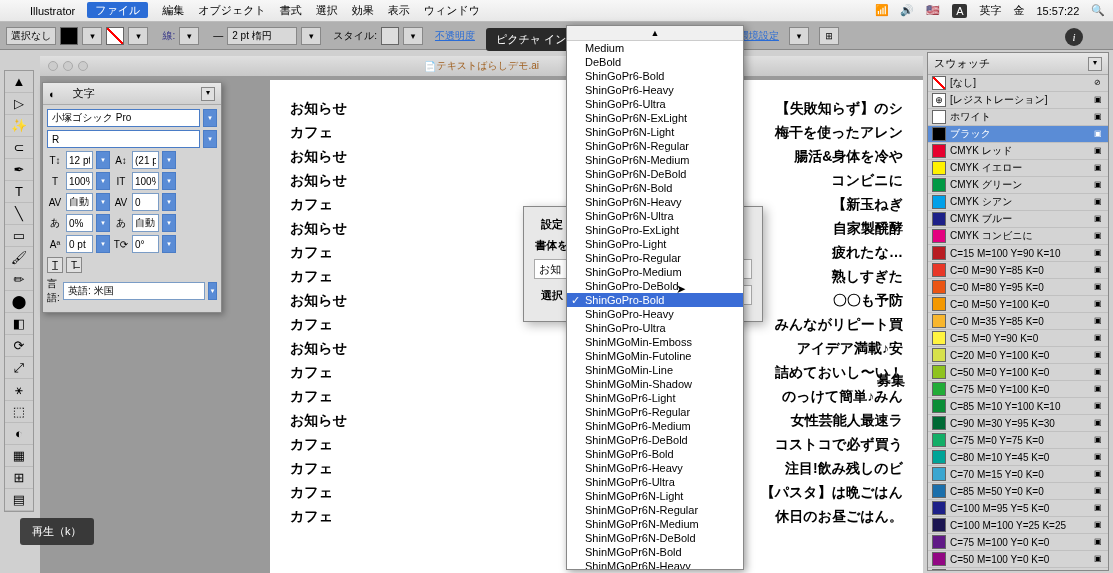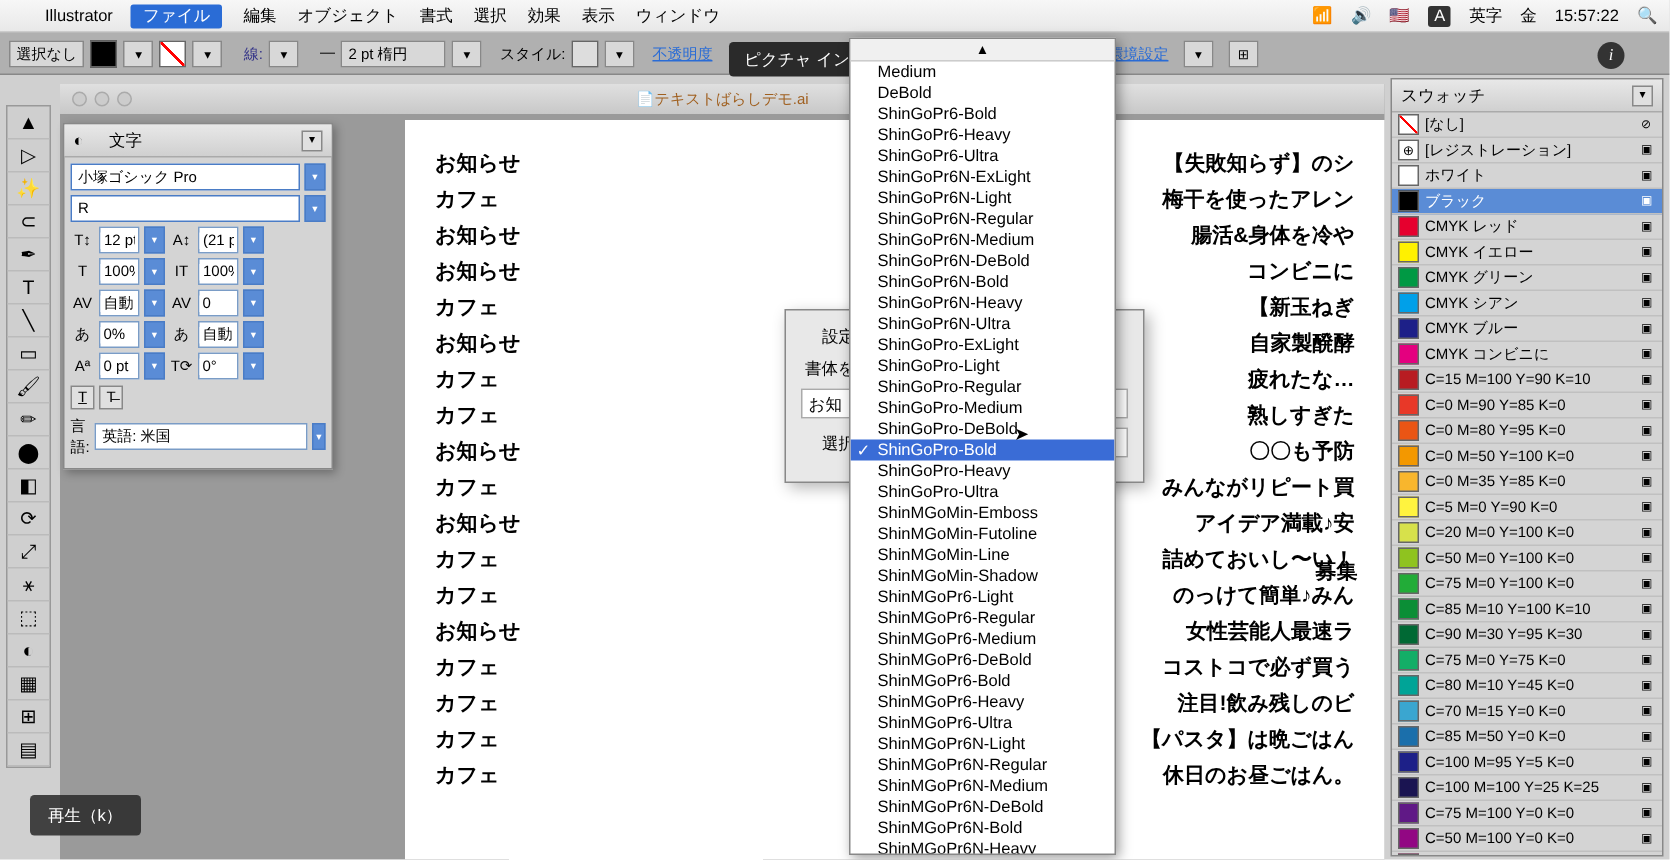--- a/index.html
+++ b/index.html
@@ -44,21 +44,21 @@
 .doc-titlebar .traffic { position: absolute; left: 8px; display: flex; gap: 5px; }
 .traffic span { width: 10px; height: 10px; border-radius: 50%; background: #ccc; border: 1px solid #aaa; }
 .canvas { position: absolute; left: 230px; top: 24px; right: 0; bottom: 0; background: white; padding: 20px 20px; }
 .text-row { display: flex; margin-bottom: 6px; font-size: 14px; font-weight: bold; }
 .text-label { width: 88px; flex-shrink: 0; }
 .text-content { flex: 1; white-space: nowrap; text-align: right; }
 
 
 .find-dialog { position: absolute; left: 523px; top: 206px; width: 240px; background: #e8e8e8; border: 1px solid #888; box-shadow: 3px 3px 10px rgba(0,0,0,0.3); padding: 10px; font-size: 11px; }
 .find-row { display: flex; align-items: center; margin-bottom: 6px; gap: 6px; }
-.find-row label { width: 36px; text-align: right; }
+.find-row label { width: 36px; text-align: center; font-weight: bold; }
 .find-input { flex: 1; background: white; border: 1px solid #aaa; height: 20px; padding: 2px 4px; font-size: 11px; }
 
 
 .font-dropdown { position: absolute; left: 566px; top: 25px; width: 178px; background: white; border: 1px solid #888; box-shadow: 2px 2px 8px rgba(0,0,0,0.4); max-height: 545px; overflow: hidden; z-index: 100; }
 .font-scroll-up { text-align: center; font-size: 9px; padding: 2px; background: #f0f0f0; border-bottom: 1px solid #ccc; }
 .font-option { padding: 1px 18px; font-size: 11px; cursor: default; white-space: nowrap; }
 .font-option.selected { background: #3a6cd6; color: white; position: relative; }
 .font-option.selected::before { content: "✓"; position: absolute; left: 4px; }
 .font-cursor { position: absolute; left: 676px; top: 282px; font-size: 12px; z-index: 101; }
 
@@ -72,21 +72,21 @@
 .swatch-row.selected { background: #5a8cd6; color: white; }
 .swatch-chip { width: 14px; height: 14px; border: 1px solid #666; margin-right: 4px; flex-shrink: 0; }
 .swatch-name { flex: 1; white-space: nowrap; overflow: hidden; text-overflow: ellipsis; }
 .swatch-icons { display: flex; gap: 2px; margin-left: auto; }
 .swatch-icons span { width: 10px; height: 10px; font-size: 8px; }
 .swatch-none { background: white; position: relative; }
 .swatch-none::after { content: ""; position: absolute; left: 0; top: 0; right: 0; bottom: 0; background: linear-gradient(to top right, transparent 45%, red 45%, red 55%, transparent 55%); }
 .swatch-reg { background: white; display: flex; align-items: center; justify-content: center; font-size: 9px; }
 
 
-.play-btn { position: absolute; left: 20px; bottom: 16px; background: rgba(40,40,40,0.85); color: white; padding: 6px 12px; border-radius: 3px; font-size: 11px; }
+.play-btn { position: absolute; left: 20px; bottom: 28px; background: rgba(40,40,40,0.85); color: white; padding: 6px 12px; border-radius: 3px; font-size: 11px; }
 </style>
 </head>
 <body>
 
 <div class="mac-menubar">
   <span class="apple-logo"></span>
   <span class="app-name">Illustrator</span>
   <span id="menu-items"><span class="menu-item active">ファイル</span><span class="menu-item">編集</span><span class="menu-item">オブジェクト</span><span class="menu-item">書式</span><span class="menu-item">選択</span><span class="menu-item">効果</span><span class="menu-item">表示</span><span class="menu-item">ウィンドウ</span></span>
   <div class="menubar-right">
     <span>📶</span>

